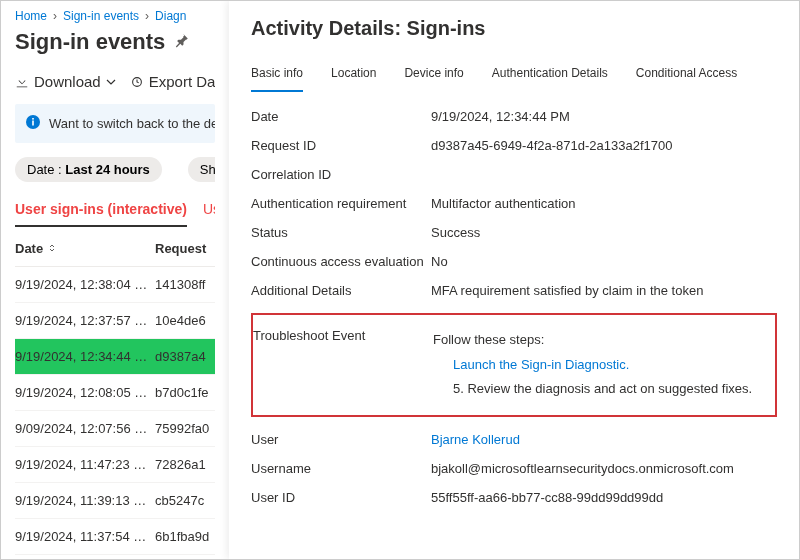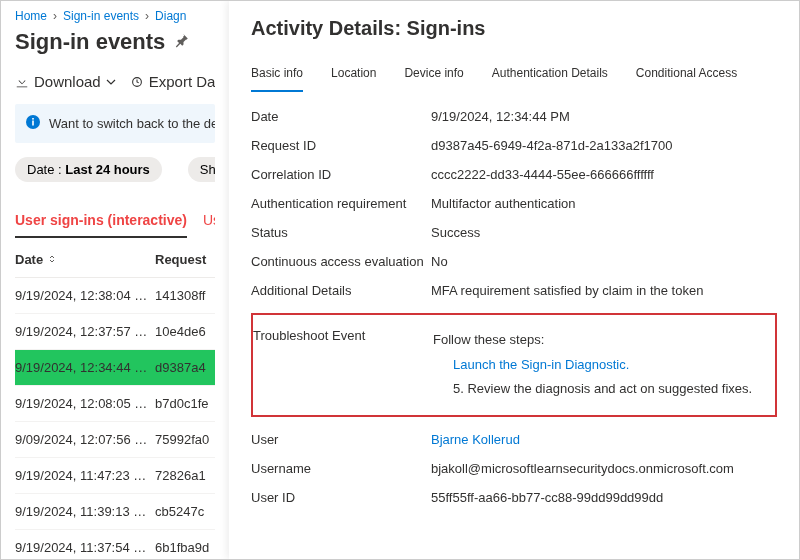--- a/index.html
+++ b/index.html
@@ -26,21 +26,21 @@
 .breadcrumb span.sep { color:#605e5c; }
 .page-title-row { display:flex; align-items:center; gap:10px; margin:4px 0 18px 0;}
 .page-title { font-size: 22px; font-weight: 600; }
 .pin-icon svg { width:16px; height:16px; fill:#605e5c; }
 .toolbar-row { display:flex; gap:14px; align-items:center; font-size:15px; color:#323130; margin-bottom:14px; overflow:hidden; white-space:nowrap;}
 .toolbar-row .tbtn { display:flex; gap:5px; align-items:center; cursor:pointer;}
 .toolbar-row svg { width:14px; height:14px; fill:#323130;}
 .toolbar-row .chev svg {width:10px;height:10px;}
 .info-bar { background:#eff6fc; border-radius:2px; padding:10px 10px; display:flex; gap:8px; align-items:center; font-size:13px; margin-bottom:14px; overflow:hidden; white-space:nowrap;}
 .info-bar svg { width:16px; height:16px; fill:#0078d4; flex-shrink:0;}
-.pill-row { display:flex; gap:26px; margin-bottom:24px; overflow:hidden; white-space:nowrap;}
+.pill-row { display:flex; gap:26px; margin-bottom:13px; overflow:hidden; white-space:nowrap;}
 .pill { background:#edebe9; border-radius:14px; padding:5px 12px; font-size:13px; border:0; cursor:pointer;}
 .pill .label-prefix { font-weight:400;}
 .pill .label-value { font-weight:600;}
 .tabs-row { display:flex; gap:16px; font-size:14px; margin-bottom:4px; overflow:hidden; white-space:nowrap;}
 .tabs-row .tab { padding:6px 0 8px 0; cursor:pointer; color:#ef4444;}
 .tabs-row .tab.active { font-weight:600; border-bottom:2px solid #323130;}
 .grid-head { display:flex; border-bottom:1px solid #edebe9; padding:10px 0 10px 0; font-weight:600; font-size:13px; color:#323130;}
 .grid-head .col-date { width:140px; display:flex; gap:4px; align-items:center;}
 .grid-head .sort svg{width:10px;height:10px;fill:#605e5c;}
 .grid-body .row { display:flex; padding:10px 0; border-bottom:1px solid #f3f2f1; font-size:13px; cursor:pointer;}
@@ -188,21 +188,20 @@
   <div class="kv">
       <div class="k">Date</div>
       <div class="v">9/19/2024, 12:34:44 PM</div>
     </div>
   <div class="kv">
       <div class="k">Request ID</div>
       <div class="v">d9387a45-6949-4f2a-871d-2a133a2f1700</div>
     </div>
   <div class="kv">
       <div class="k">Correlation ID</div>
-      <div class="v">cccc2222-dd33-4444-55ee-666666ffffff</div>
     </div>
   <div class="kv">
       <div class="k">Authentication requirement</div>
       <div class="v">Multifactor authentication</div>
     </div>
   <div class="kv">
       <div class="k">Status</div>
       <div class="v">Success</div>
     </div>
   <div class="kv">

